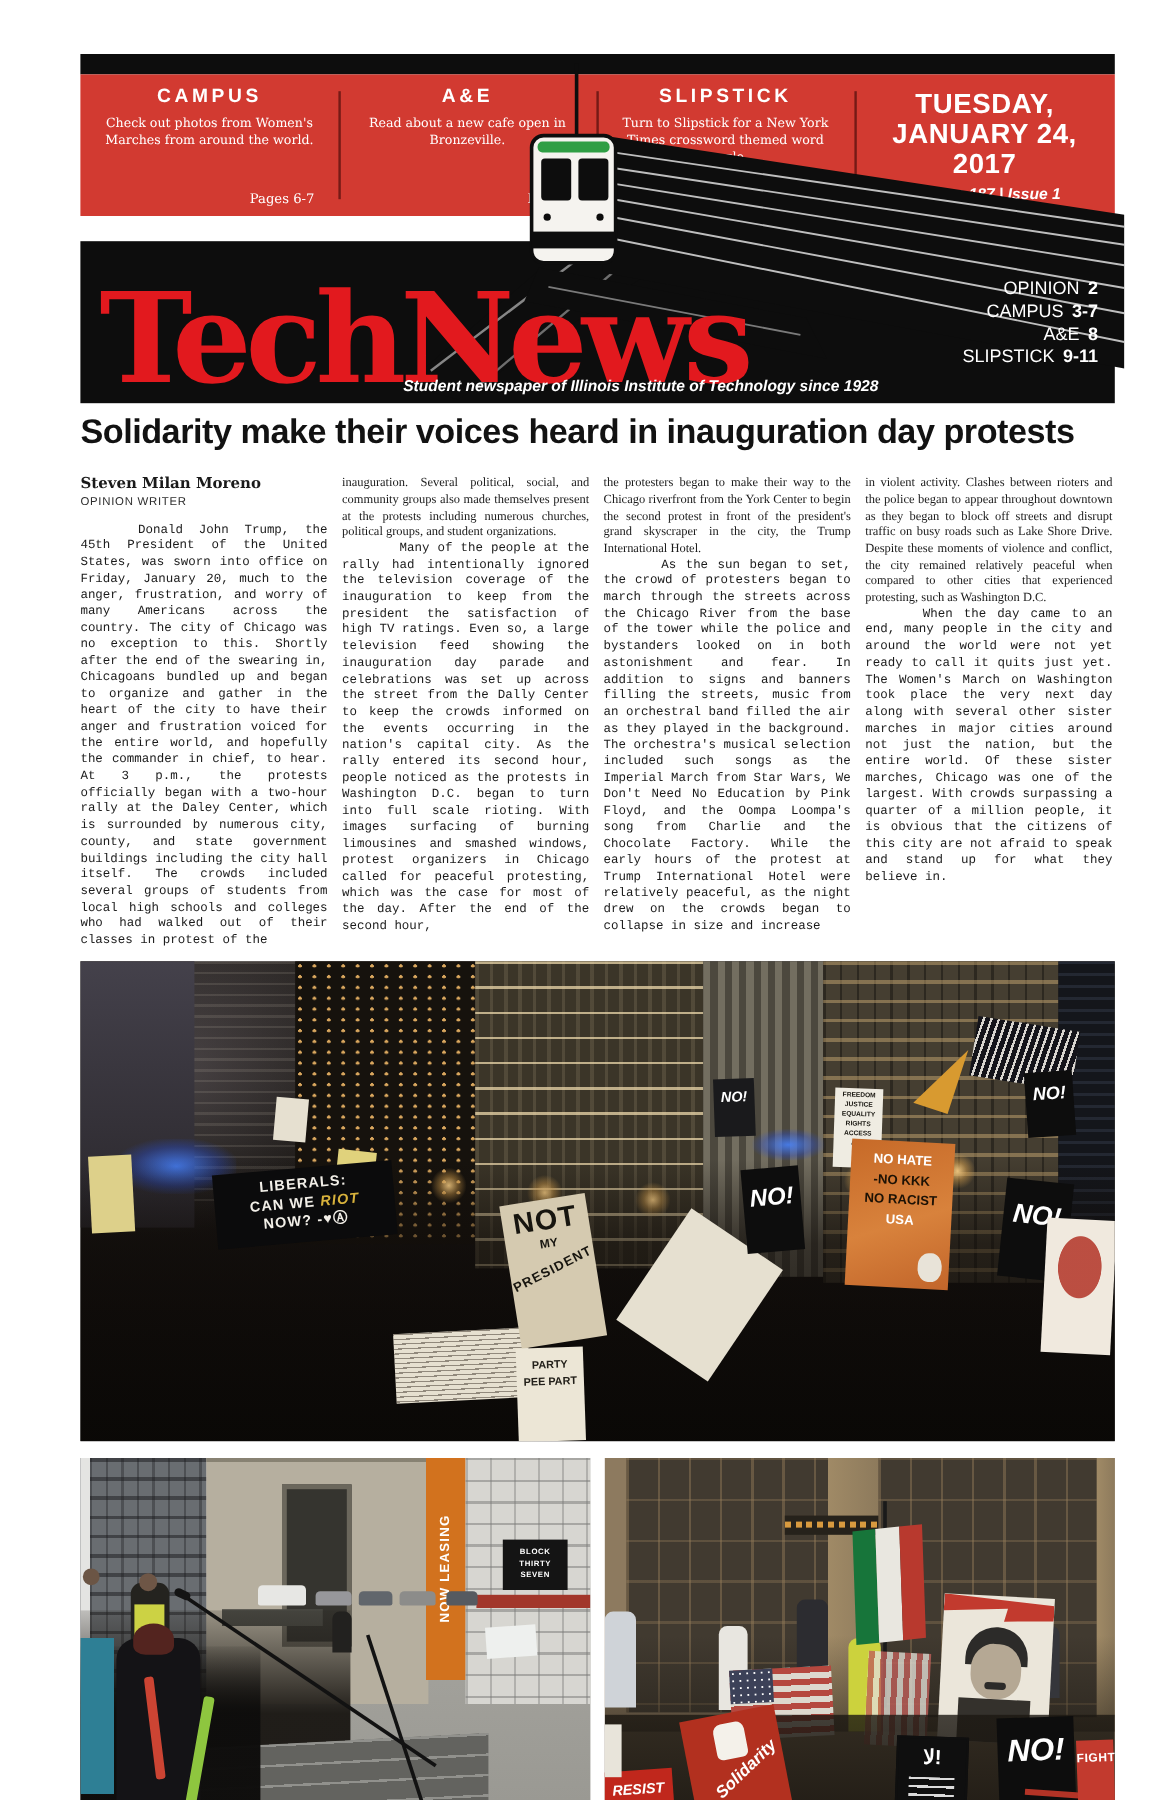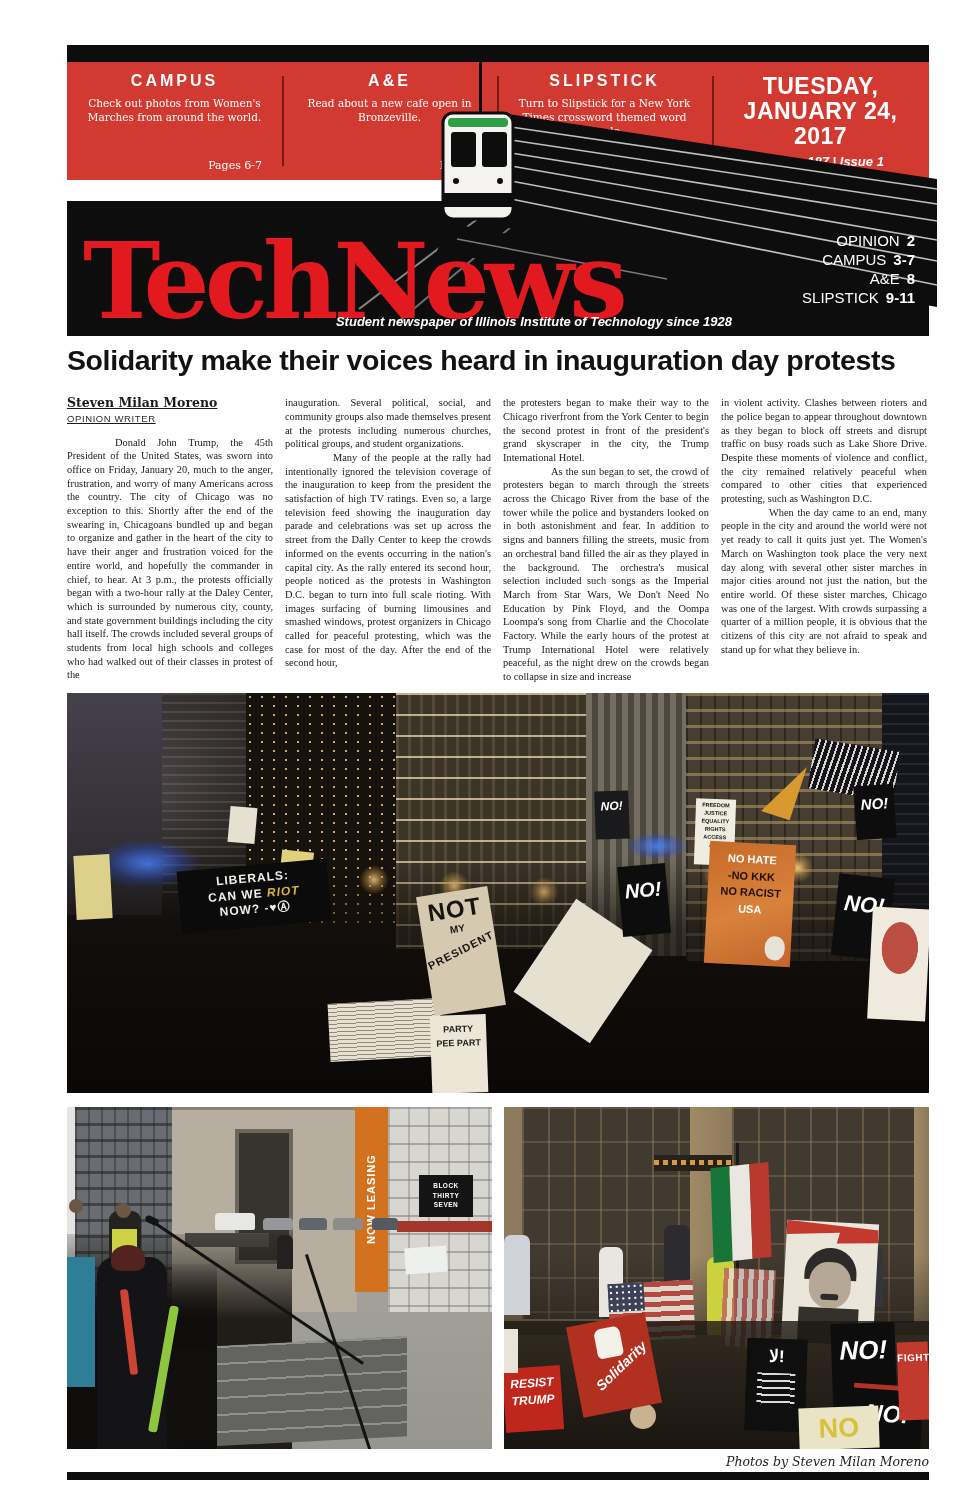--- a/index.html
+++ b/index.html
@@ -27,22 +27,22 @@
   .tagline{position:absolute;left:232px;bottom:7px;width:470px;text-align:center;color:#fff;font-style:italic;font-weight:bold;font-size:13px;z-index:8;}
   .index{position:absolute;right:14px;top:30px;text-align:right;color:#fff;font-size:15px;line-height:19px;z-index:8;}
   .index b{margin-left:7px;}
   .train{position:absolute;left:270px;top:-148px;width:600px;height:280px;z-index:5;pointer-events:none;}
 
   
   .headline{margin-top:8px;font-size:28.5px;font-weight:bold;color:#121212;letter-spacing:-.4px;white-space:nowrap;}
   .cols{display:flex;gap:12px;margin-top:10px;}
   .col{width:206px;font-family:"Liberation Serif",serif;font-size:10.4px;line-height:13.7px;text-align:justify;color:#1a1a1a;}
   .col p{margin:0;}
-  .col p.indent{text-indent:48px;}
-  .byline{margin-bottom:10px;font-family:"DejaVu Serif",serif;text-decoration:underline;}
+  .col p.indent{text-indent:48px;font-family:Liberation Mono, monospace;}
+  .byline{margin-bottom:10px;font-family:"DejaVu Serif",serif;}
   .author{font-weight:bold;font-size:12.5px;}
   .role{font-family:"Liberation Sans",sans-serif;font-size:9.5px;letter-spacing:.6px;color:#2c2c2c;margin-top:2px;}
 
   
   .photo{position:relative;overflow:hidden;}
   .heads{position:absolute;left:0;right:0;bottom:0;
     background-image:
       radial-gradient(circle 5px at 7px 6px, rgba(62,52,42,.95) 60%, transparent 62%),
       radial-gradient(circle 4px at 20px 12px, rgba(38,33,28,.95) 60%, transparent 62%),
       radial-gradient(circle 4.5px at 33px 5px, rgba(84,70,56,.9) 60%, transparent 62%);

